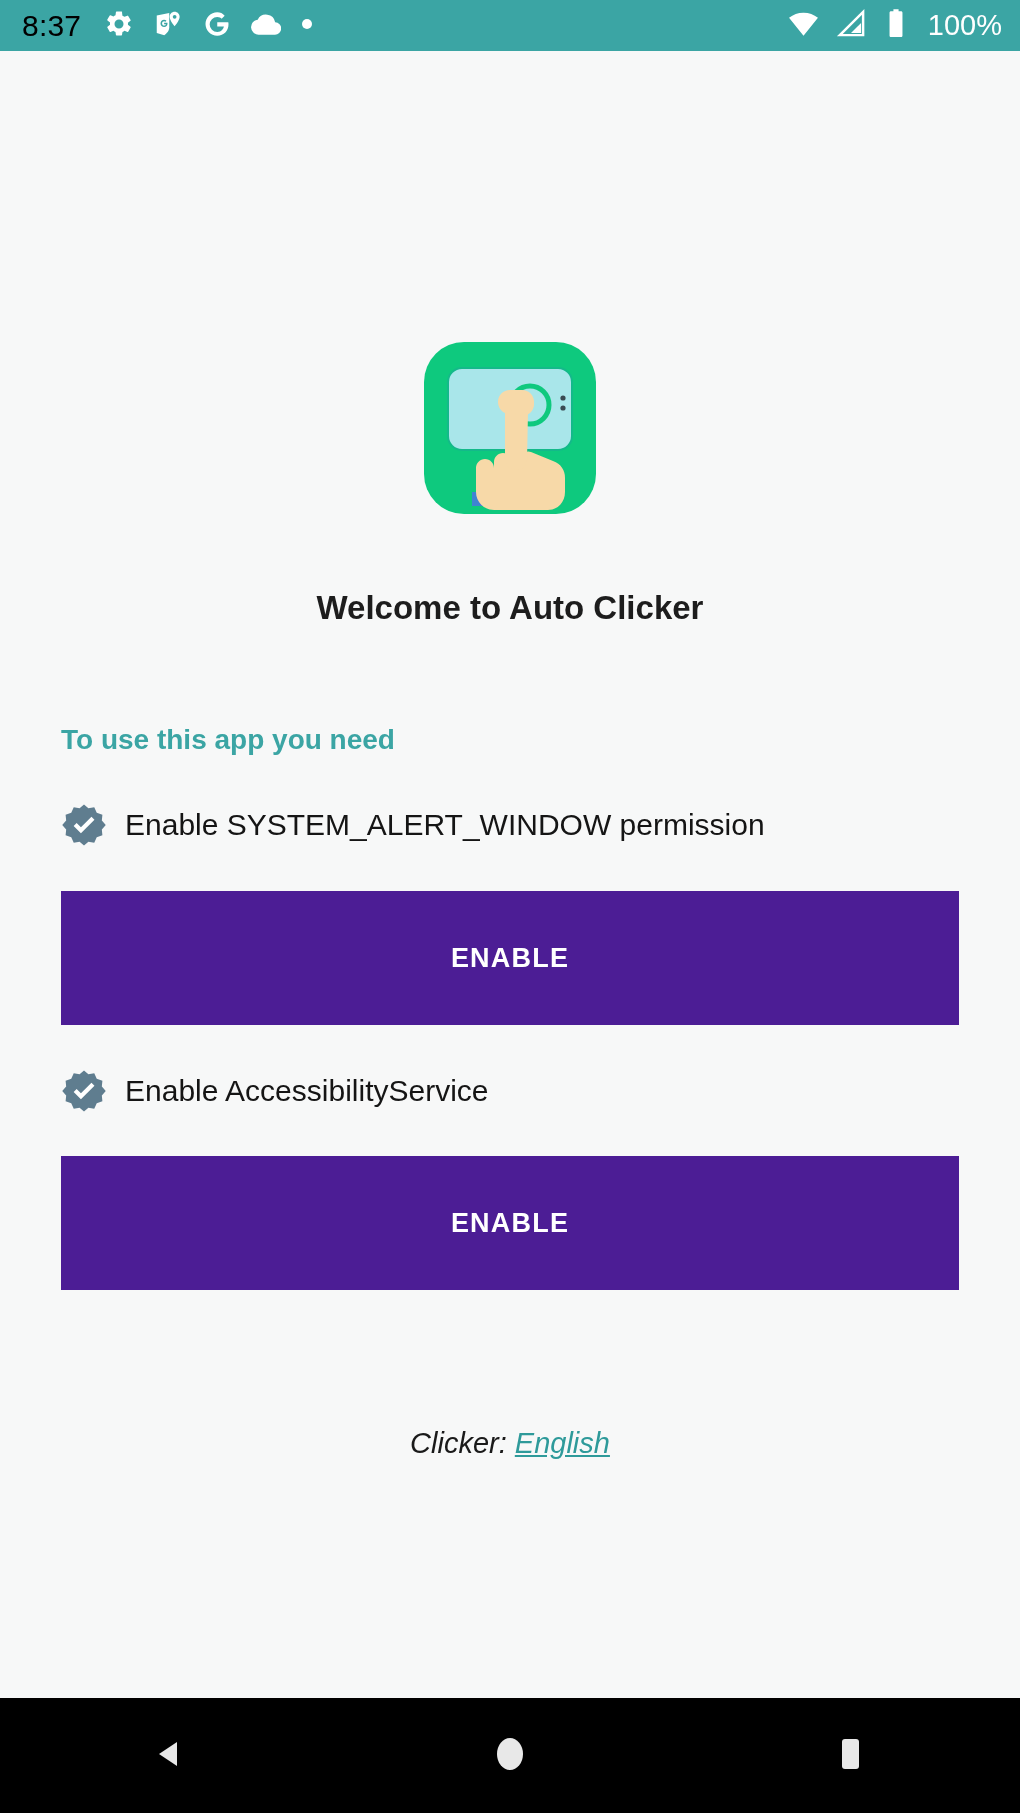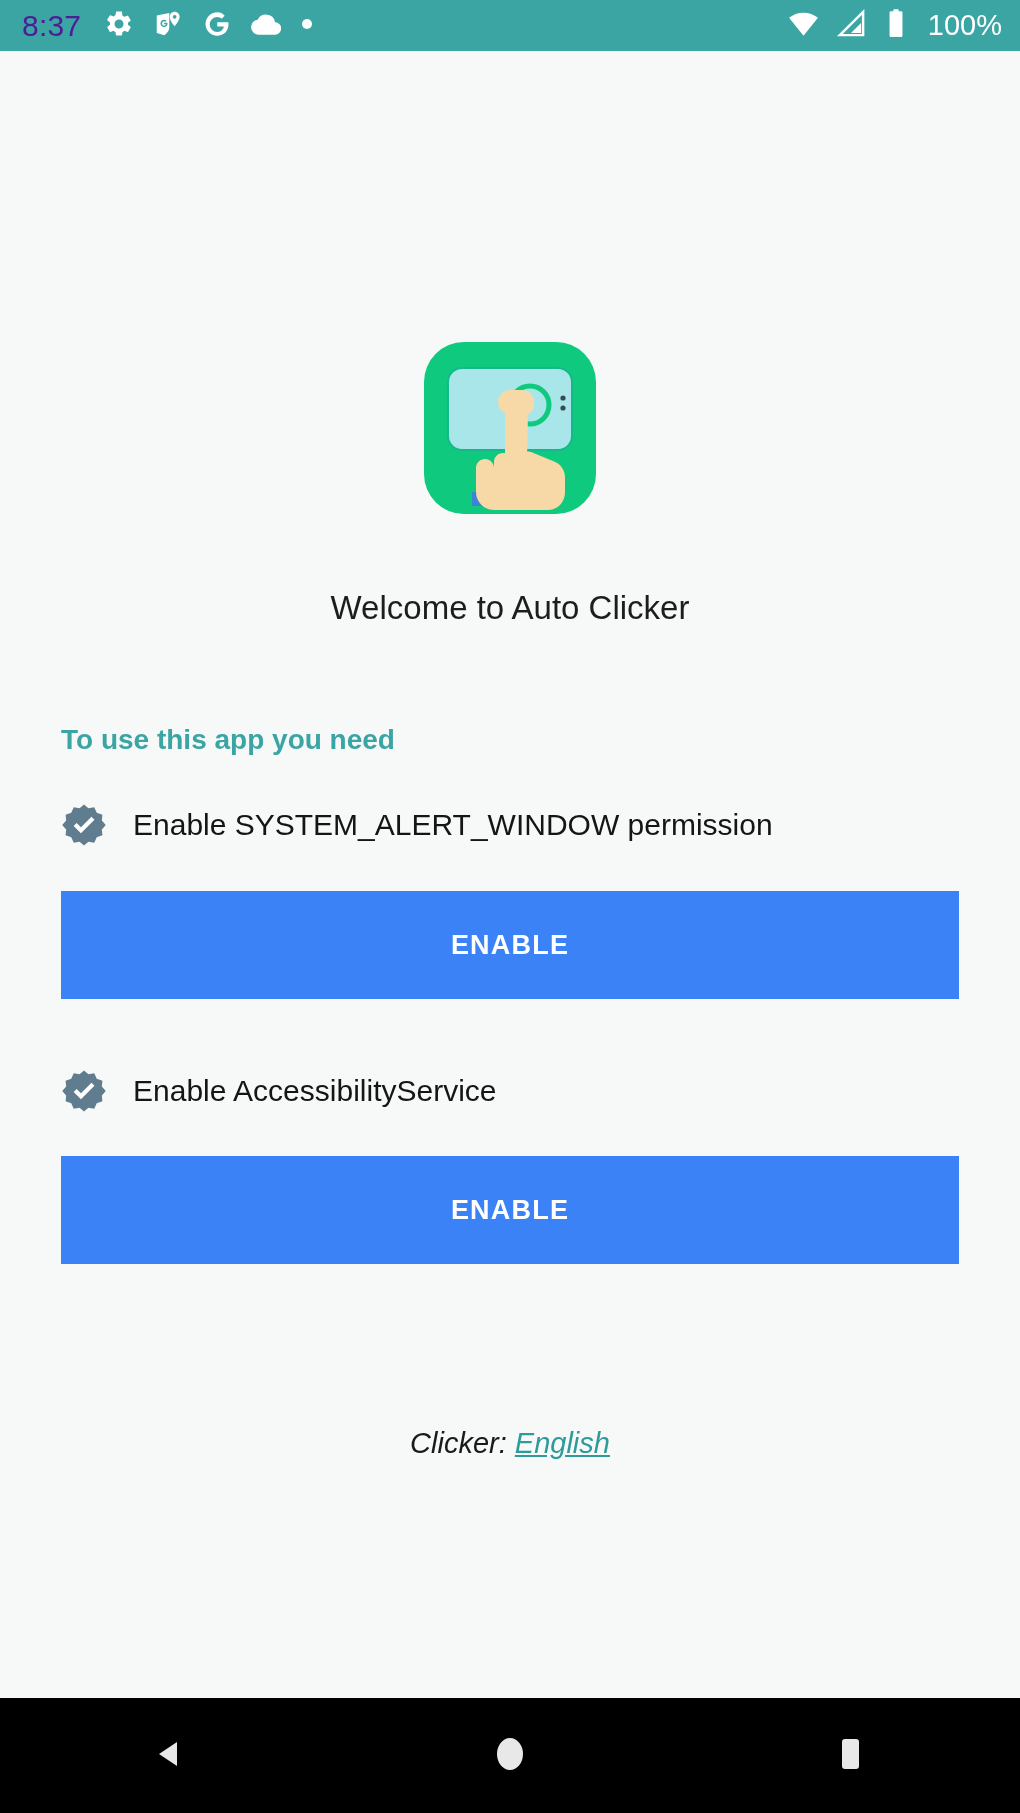--- a/index.html
+++ b/index.html
@@ -35,21 +35,21 @@
     align-items: center;
     gap: 19px;
     flex: 1;
   }
   .status-right {
     display: flex;
     align-items: center;
     gap: 17px;
   }
   .clock {
-    color: #4c1d95;
+    color: #000000;
     font-size: 30px;
     letter-spacing: 0.2px;
     line-height: 1;
     margin-right: 4px;
   }
   .battery-pct {
     color: #ffffff;
     font-size: 29px;
     line-height: 1;
     margin-left: 3px;
@@ -76,54 +76,55 @@
   }
 
   .welcome-title {
     position: absolute;
     top: 538px;
     left: 0;
     width: 1020px;
     text-align: center;
     font-size: 33px;
     color: #1d1d1d;
+    font-weight: bold;
   }
 
   .section-heading {
     position: absolute;
     top: 641px;
     left: 61px;
     font-size: 28px;
     font-weight: bold;
     color: #3ba5a4;
     margin-top: 32px;
   }
 
   .perm-row {
     position: absolute;
     left: 61px;
     display: flex;
     align-items: center;
-    gap: 26px;
+    gap: 18px;
   }
   .perm-row-1 { top: 751px; }
   .perm-row-2 { top: 1017px; }
   .perm-label {
     font-size: 30px;
     color: #151515;
     white-space: nowrap;
   }
   .badge-icon { display: block; width: 46px; height: 46px; }
 
   .enable-button {
     position: absolute;
     left: 61px;
     width: 898px;
-    height: 108px;
-    background: #3b82f6;
+    height: 134px;
+    background: #4c1d95;
     border: none;
     color: #ffffff;
     font-family: "Liberation Sans", sans-serif;
     font-size: 27px;
     font-weight: bold;
     letter-spacing: 1.2px;
     cursor: pointer;
     display: flex;
     align-items: center;
     justify-content: center;

